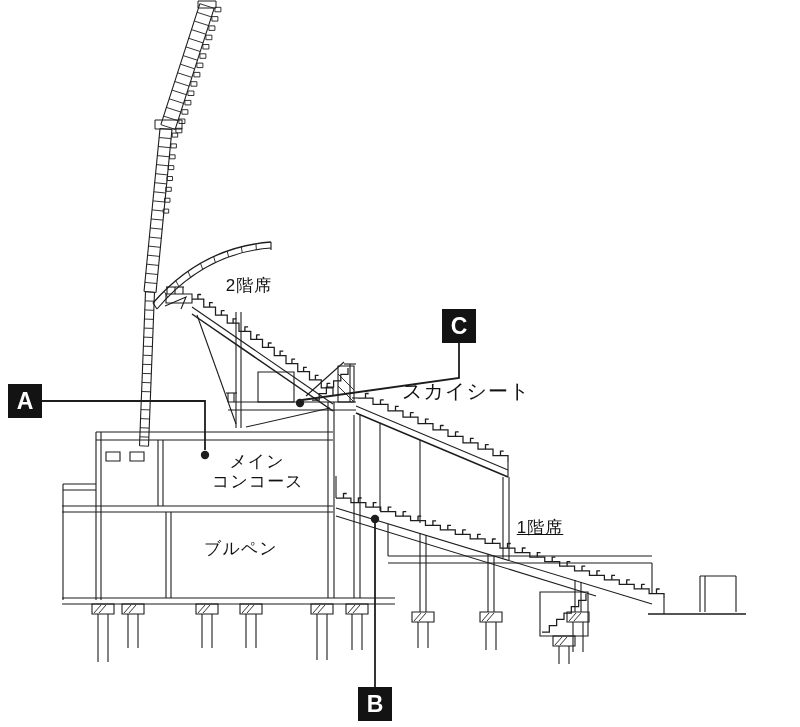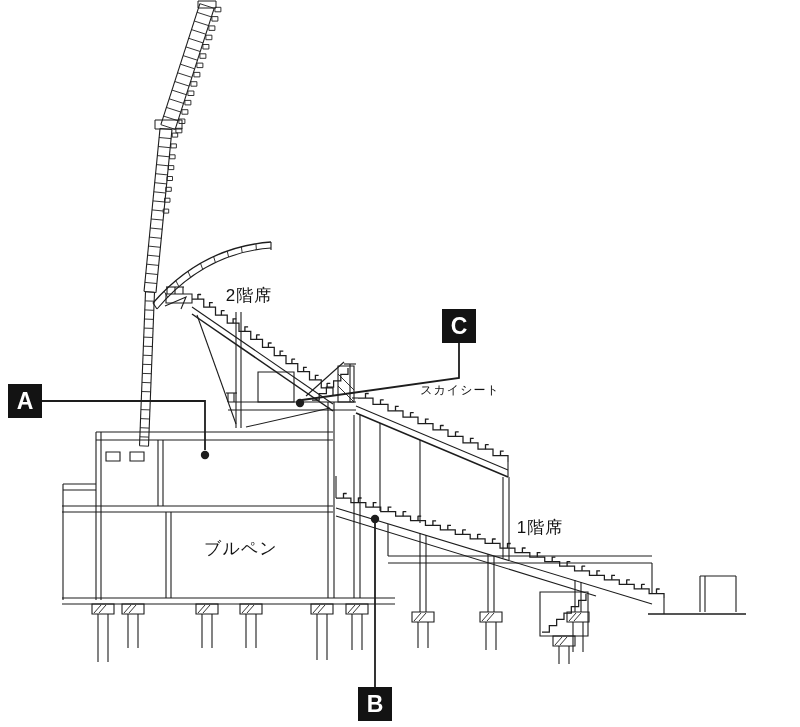--- a/index.html
+++ b/index.html
@@ -212,26 +212,30 @@
       <g>
         <path d="M42 401H205V450" fill="none" stroke="#1d1d1d" stroke-width="1.8"></path>
         <circle cx="205" cy="455" r="4.2" fill="#1d1d1d"></circle>
         <path d="M459 343V378L302 400" fill="none" stroke="#1d1d1d" stroke-width="1.8"></path>
         <circle cx="300" cy="403" r="4.2" fill="#1d1d1d"></circle>
         <path d="M375 687V523" fill="none" stroke="#1d1d1d" stroke-width="1.8"></path>
         <circle cx="375" cy="519" r="4.2" fill="#1d1d1d"></circle>
       </g>
     </svg>
 
-  <div class="jl" style="left:216px;top:286px;width:66px;text-align:center;">2階席</div>
-
-  <div class="jl" style="left:402px;top:381px;width:116px;font-size:12px;font-family:Liberation Mono, monospace;">スカイシート</div>
-
-
-  <div class="jl" style="left:506px;top:518px;width:68px;">1階席</div>
+  <div class="jl" style="left:216px;top:276px;width:66px;text-align:center;">2階席</div>
+
+  <div class="jl" style="left:402px;top:381px;width:116px;font-size:20px;">スカイシート</div>
+
+  <div class="jl" style="left:212px;top:452px;width:90px;">
+    <div>メイン</div>
+    <div>コンコース</div>
+  </div>
+
+  <div class="jl" style="left:506px;top:518px;width:68px;text-decoration:underline;">1階席</div>
 
   <div class="jl" style="left:204px;top:540px;width:72px;font-family:Liberation Mono, monospace;">ブルペン</div>
 
   <div class="marker" style="left:8px;top:384px;">
     <span>A</span>
   </div>
   <div class="marker" style="left:358px;top:687px;">
     <span>B</span>
   </div>
   <div class="marker" style="left:442px;top:309px;">

